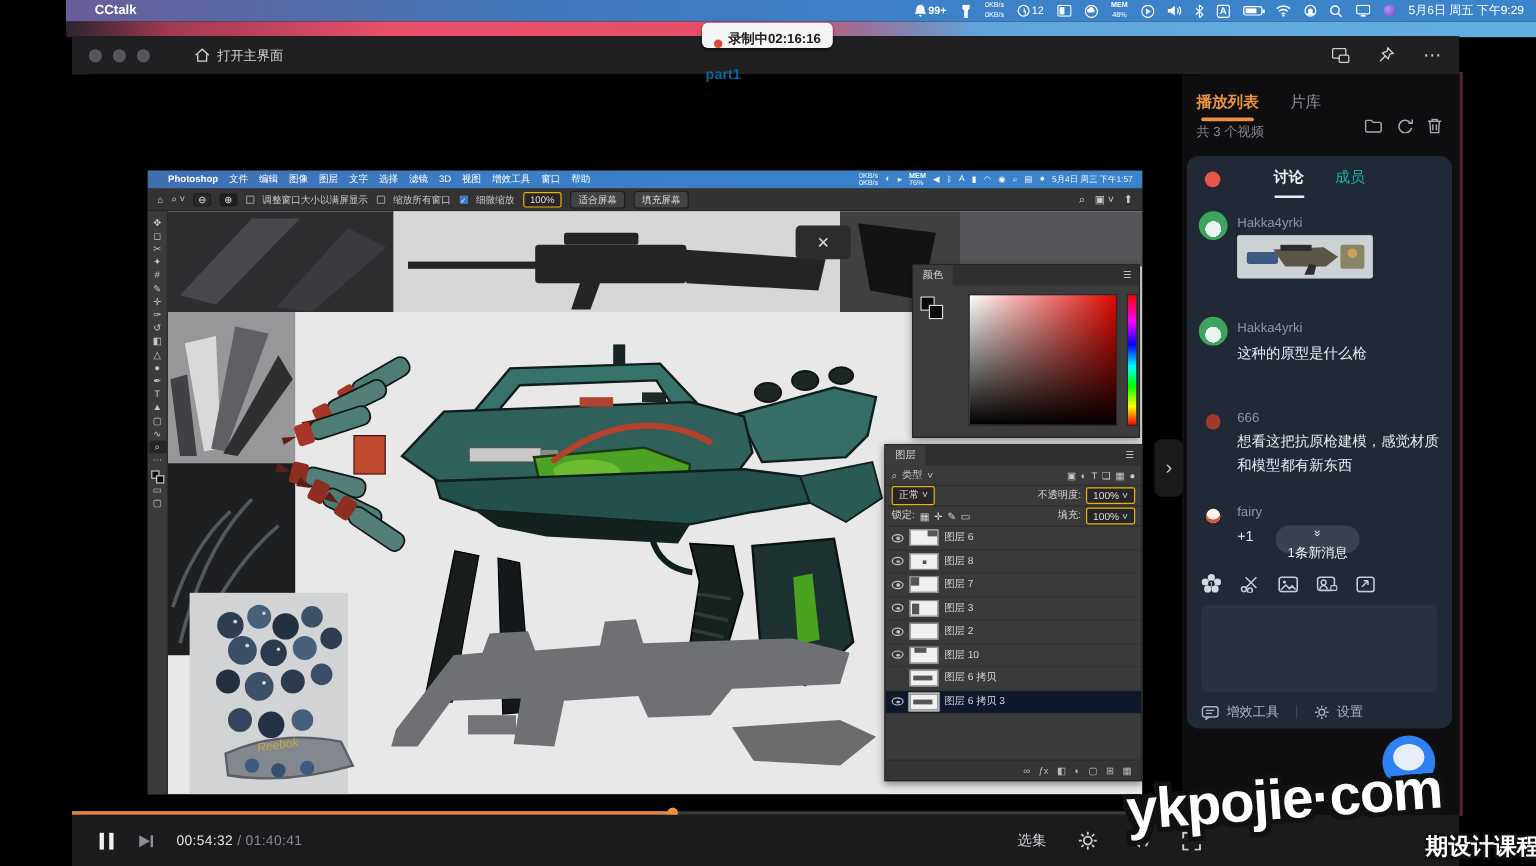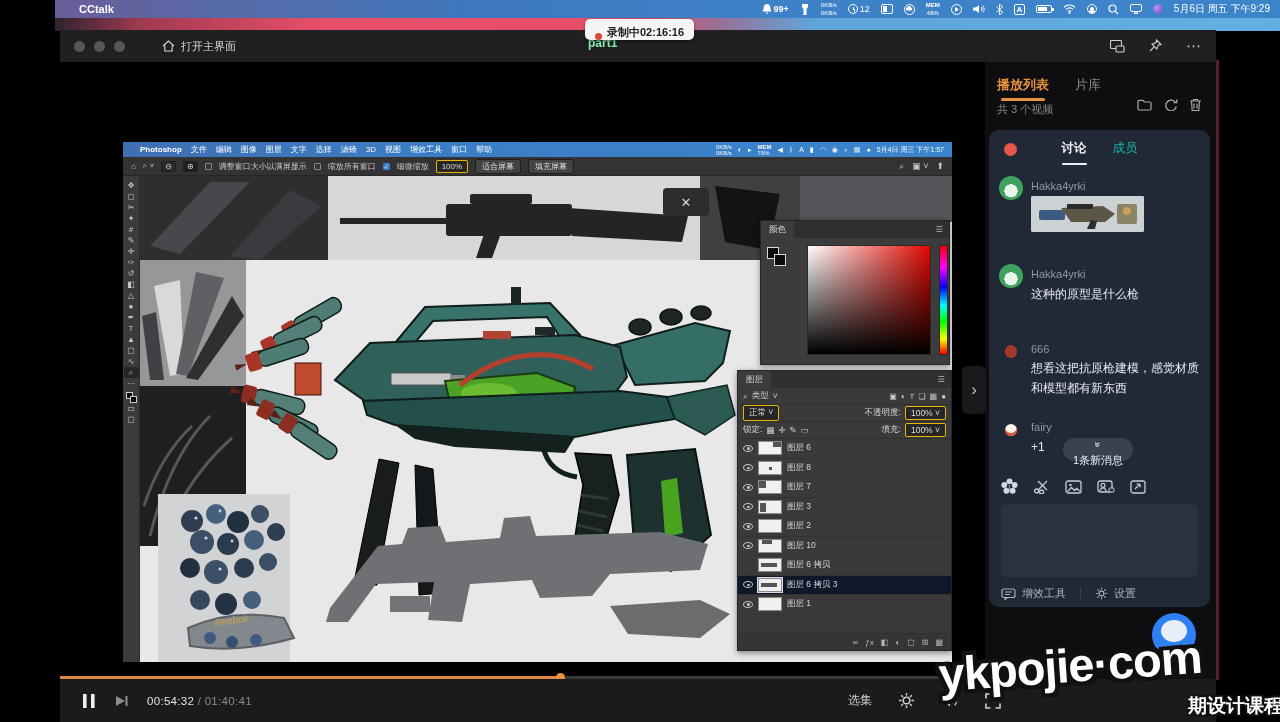--- a/index.html
+++ b/index.html
@@ -40,21 +40,21 @@
     display:flex; align-items:flex-end; padding:0 10px; gap:5px; z-index:60; box-shadow:0 1px 3px rgba(0,0,0,.5);
     font-size:11px; color:#1c1c1c; font-weight:bold; }
   .rec-dot { width:7px; height:7px; border-radius:50%; background:#e0453a; }
 
   
   .win { left:60px; top:30px; width:1156px; height:692px; background:#000; z-index:5; }
   .titlebar { left:0; top:0; width:100%; height:32px; background:#202023; display:flex; align-items:center; padding:0 14px; }
   .tl { width:11px; height:11px; border-radius:50%; background:#55555a; margin-right:9px; }
   .home-chip { display:flex; align-items:center; gap:6px; color:#d6d6d8; font-size:11px; margin-left:28px; }
   .tb-right { margin-left:auto; display:flex; align-items:center; gap:24px; color:#cfcfd2; }
-  .vid-title { left:528px; top:6px; color:#86efac; font-size:12px; font-weight:bold; z-index:6; }
+  .vid-title { left:528px; top:25px; color:#0369a1; font-size:12px; font-weight:bold; z-index:6; }
 
   
   .video { left:15px; top:32px; width:925px; height:722px; background:#000; overflow:hidden; }
 
   
   .ps { left:48px; top:80px; width:829px; height:520px; background:#3a3a3b; overflow:hidden; font-size:8px; }
   .ps-menubar { left:0; top:0; width:100%; height:15px;
     background:linear-gradient(90deg,#3f6fb3,#3a7ec6 40%,#3b84cb);
     display:flex; align-items:center; gap:9px; padding:0 8px; color:#fff; font-size:8px; white-space:nowrap; }
   .ps-menubar .b { font-weight:bold; }
@@ -622,25 +622,20 @@
                 </span>
                 <span>图层 6 拷贝</span>
               </div>
             <div class="layer sel">
                 <span class="eye"></span>
                 <span class="thumb" style="outline:1px solid #ddd">
                   <i style="left:2px;top:4px;width:16px;height:4px"></i>
                 </span>
                 <span>图层 6 拷贝 3</span>
               </div>
-            <div class="layer">
-                <span class="eye"></span>
-                <span class="thumb"></span>
-                <span>图层 1</span>
-              </div>
           </div>
           <div class="lay-foot">
             <span>∞</span>
               <span>ƒx</span>
               <span>◧</span>
               <span>◐</span>
               <span>▢</span>
               <span>⊞</span>
               <span>▦</span>
           </div>

